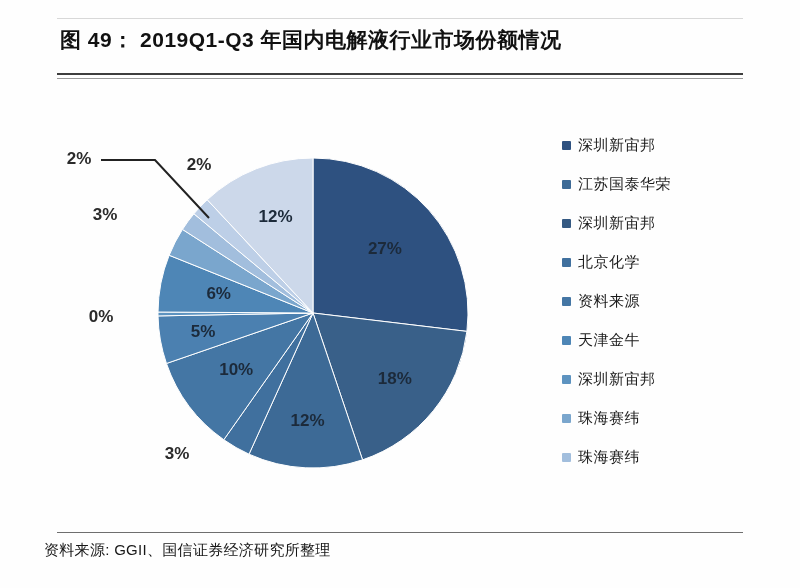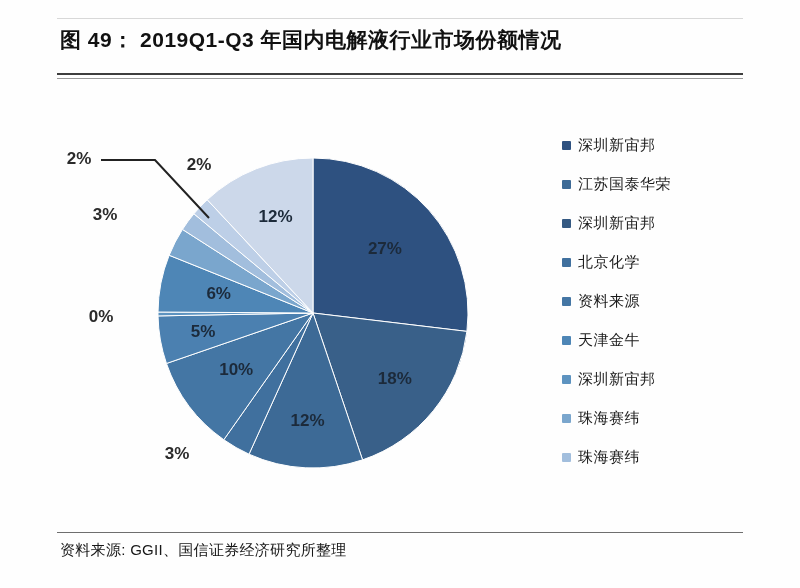--- a/index.html
+++ b/index.html
@@ -119,21 +119,21 @@
   .source-rule {
     position: absolute;
     left: 57px;
     top: 532px;
     width: 686px;
     height: 1px;
     background: #6e6e6e;
   }
   .source-text {
     position: absolute;
-    left: 60px;
+    left: 44px;
     top: 541px;
     font-size: 15px;
     color: #171717;
     white-space: nowrap;
     letter-spacing: 0.3px;
   }
 </style>
 </head>
 <body>
 

